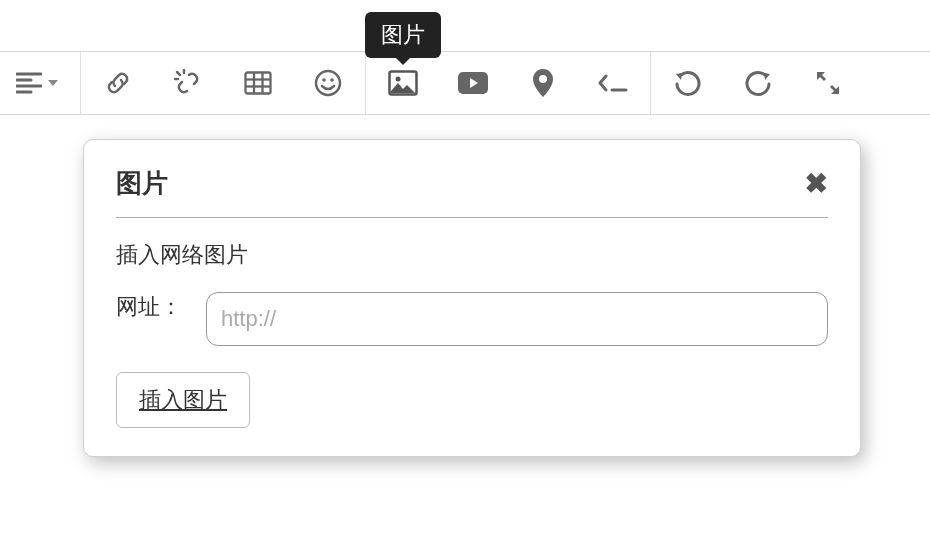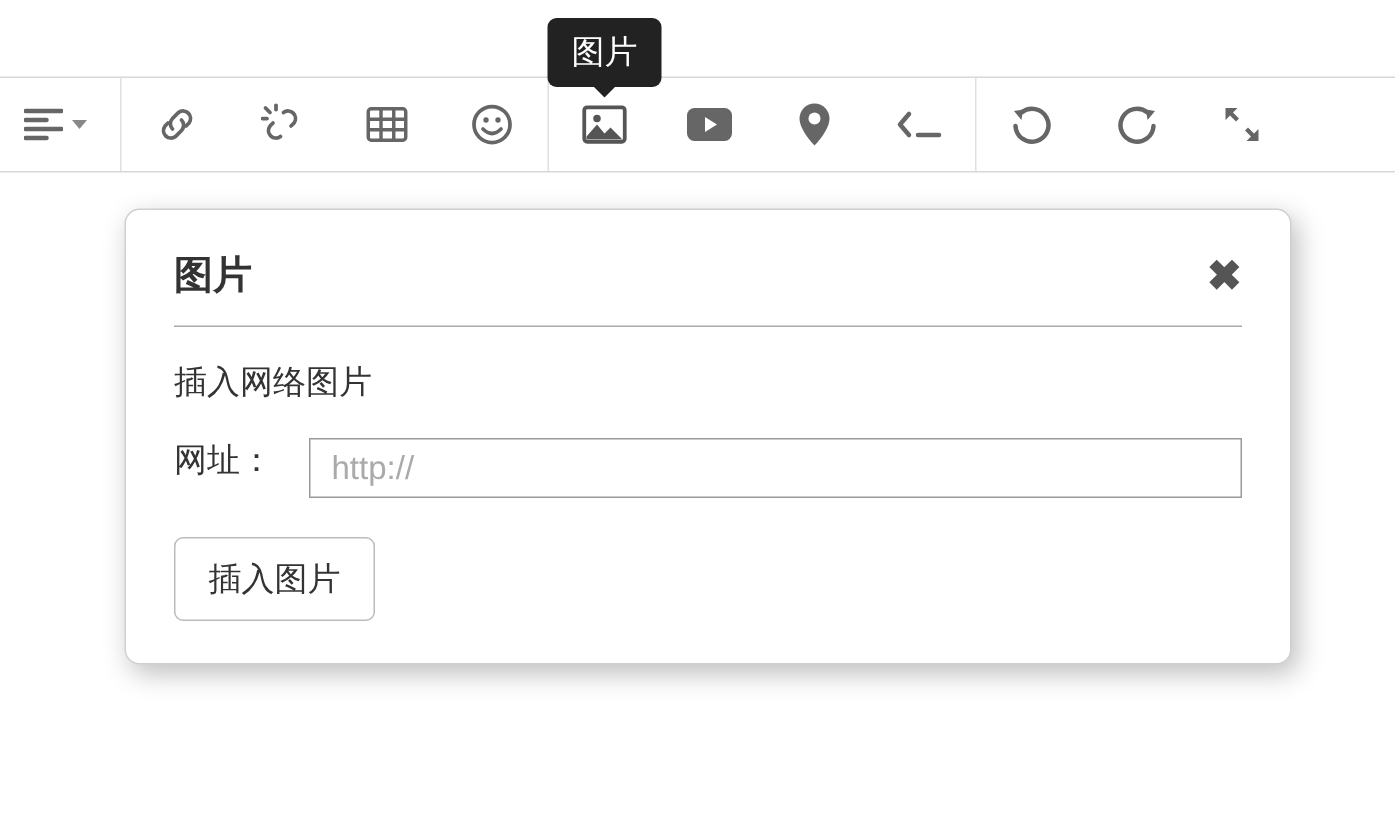--- a/index.html
+++ b/index.html
@@ -122,39 +122,40 @@
       gap: 10px;
     }
     .form-label {
       font-size: 22px;
       color: #333;
       width: 80px;
       flex-shrink: 0;
     }
     .form-input {
       flex: 1;
-      height: 40px;
+      height: 54px;
       border: 1px solid #999;
-      border-radius: 0;
+      border-radius: 12px;
       font-size: 22px;
       padding: 0 14px;
       color: #333;
       outline: none;
     }
     .form-input::placeholder { color: #aaa; }
     .submit-btn {
       margin-top: 26px;
       display: inline-block;
       border: 1px solid #bbb;
       border-radius: 6px;
       background: #fff;
       font-size: 22px;
       color: #333;
       padding: 12px 22px;
       cursor: pointer;
+      text-decoration: underline;
     }
   </style>
 </head>
 <body>
 
 <div class="toolbar-wrap">
 
   <div class="group">
     <div class="btn align">
       <svg width="26" height="22" viewBox="0 0 26 22">

